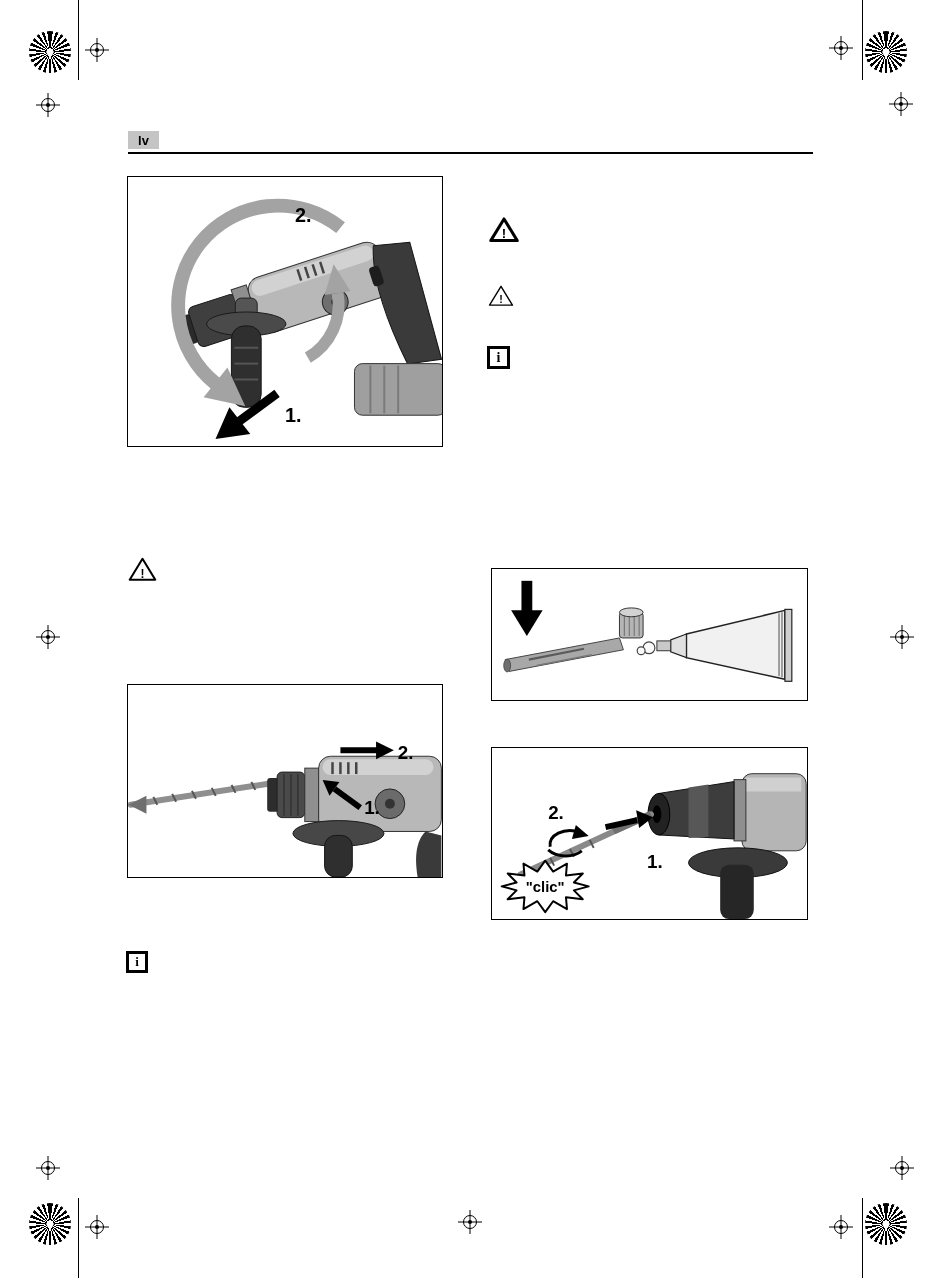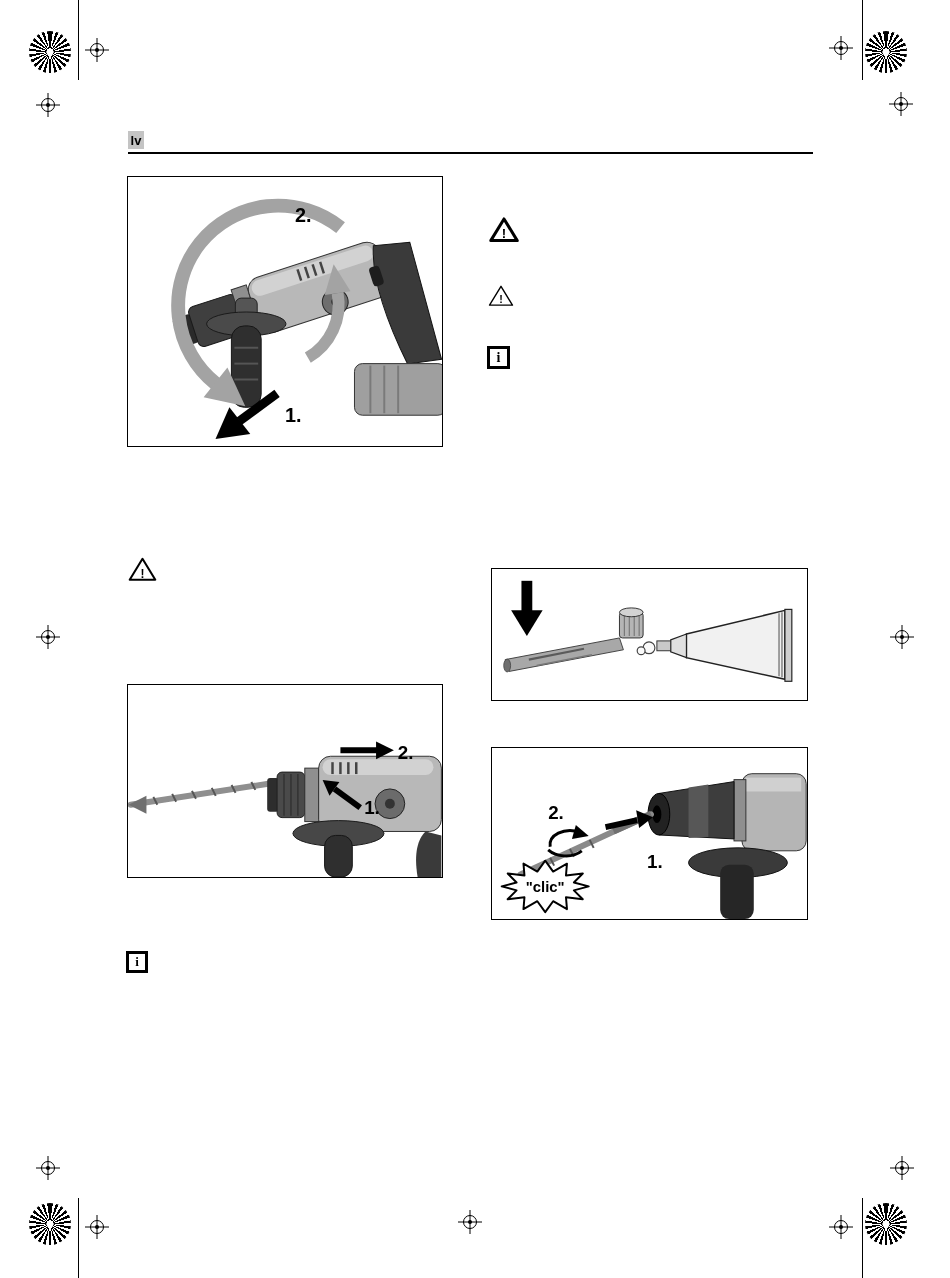--- a/index.html
+++ b/index.html
@@ -12,21 +12,21 @@
   .starburst {
     position:absolute; width:42px; height:42px; border-radius:50%;
     background:
       radial-gradient(circle, #ffffff 0 3.5px, rgba(0,0,0,0) 3.6px),
       repeating-conic-gradient(#000 0deg 8deg, #fff 8deg 16deg);
   }
   .trimline { position:absolute; background:#000; }
 
   
   .lang-tag {
-    position:absolute; left:128px; top:131px; width:16px; height:18px;
+    position:absolute; left:128px; top:131px; width:31px; height:18px;
     background:#c4c4c4; color:#000; font-weight:bold; font-size:13px;
     display:flex; align-items:center; justify-content:center;
   }
   .top-rule { position:absolute; left:128px; top:152px; width:685px; height:1.5px; background:#000; }
 
   svg.figure { position:absolute; border:1.5px solid #000; background:#fff; }
   svg text { font-family:"Liberation Sans", sans-serif; fill:#000; }
   .steplabel { font-weight:bold; font-size:20px; }
   .steplabel-s { font-weight:bold; font-size:19px; }
 

